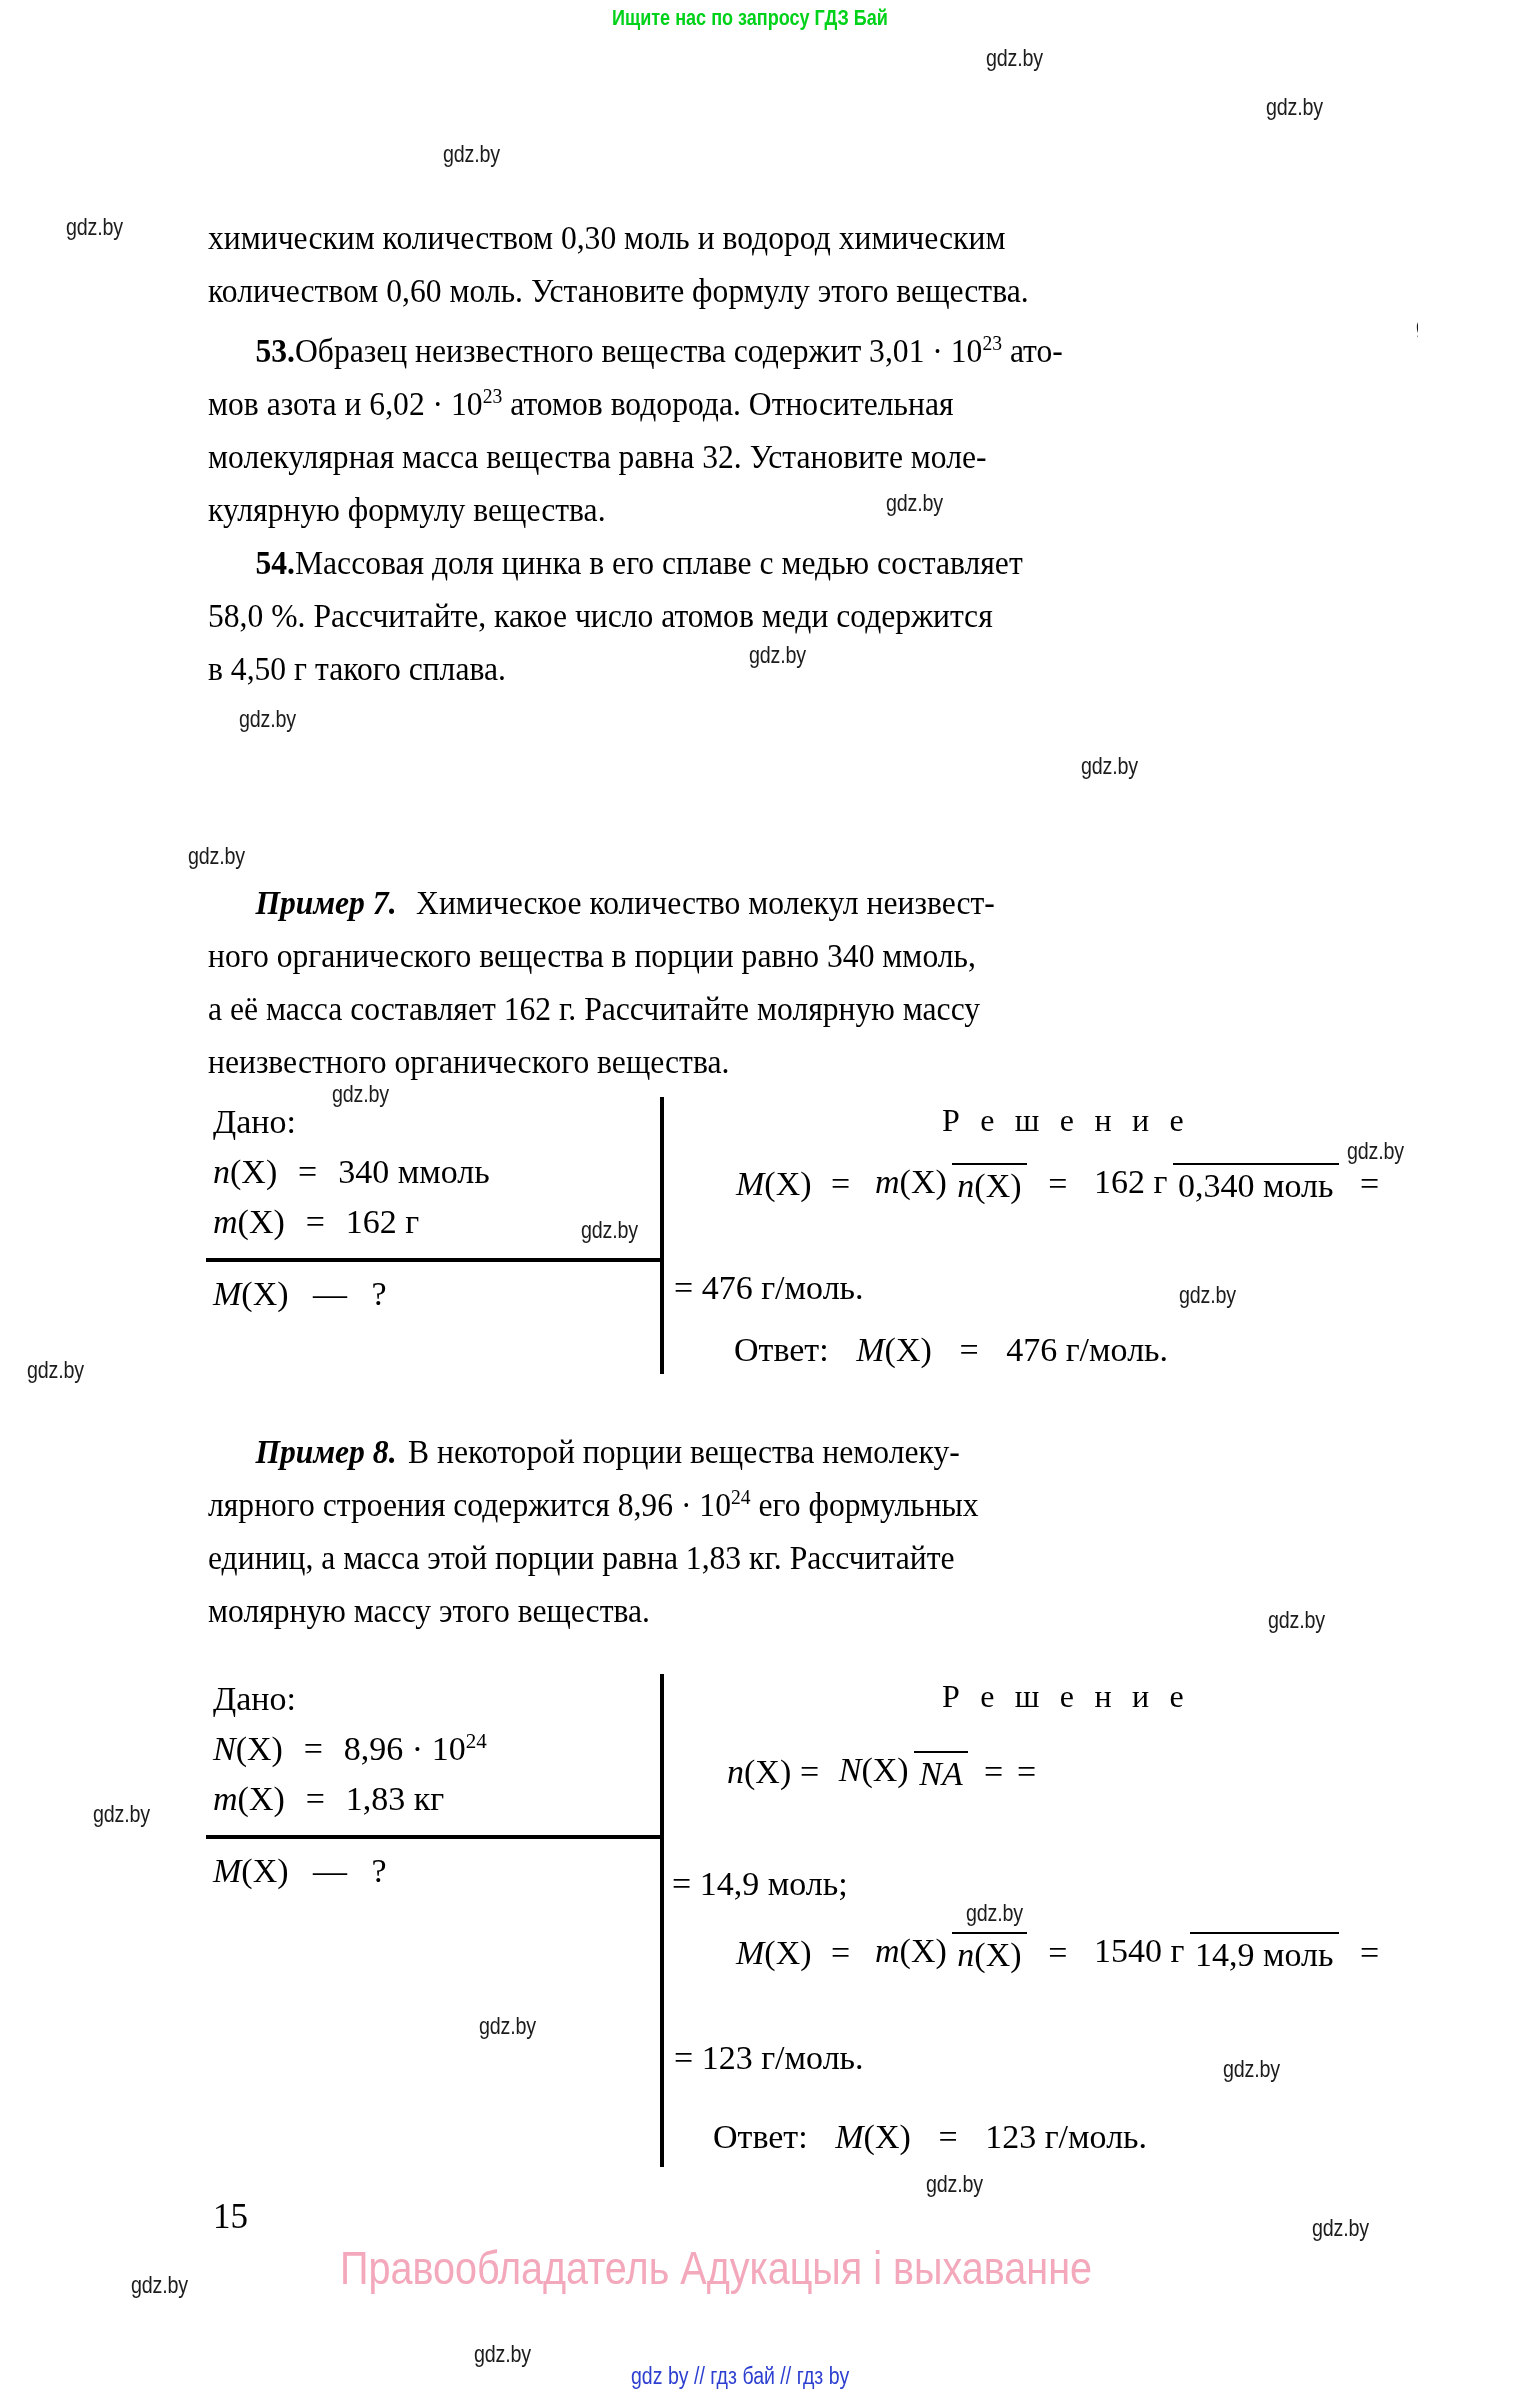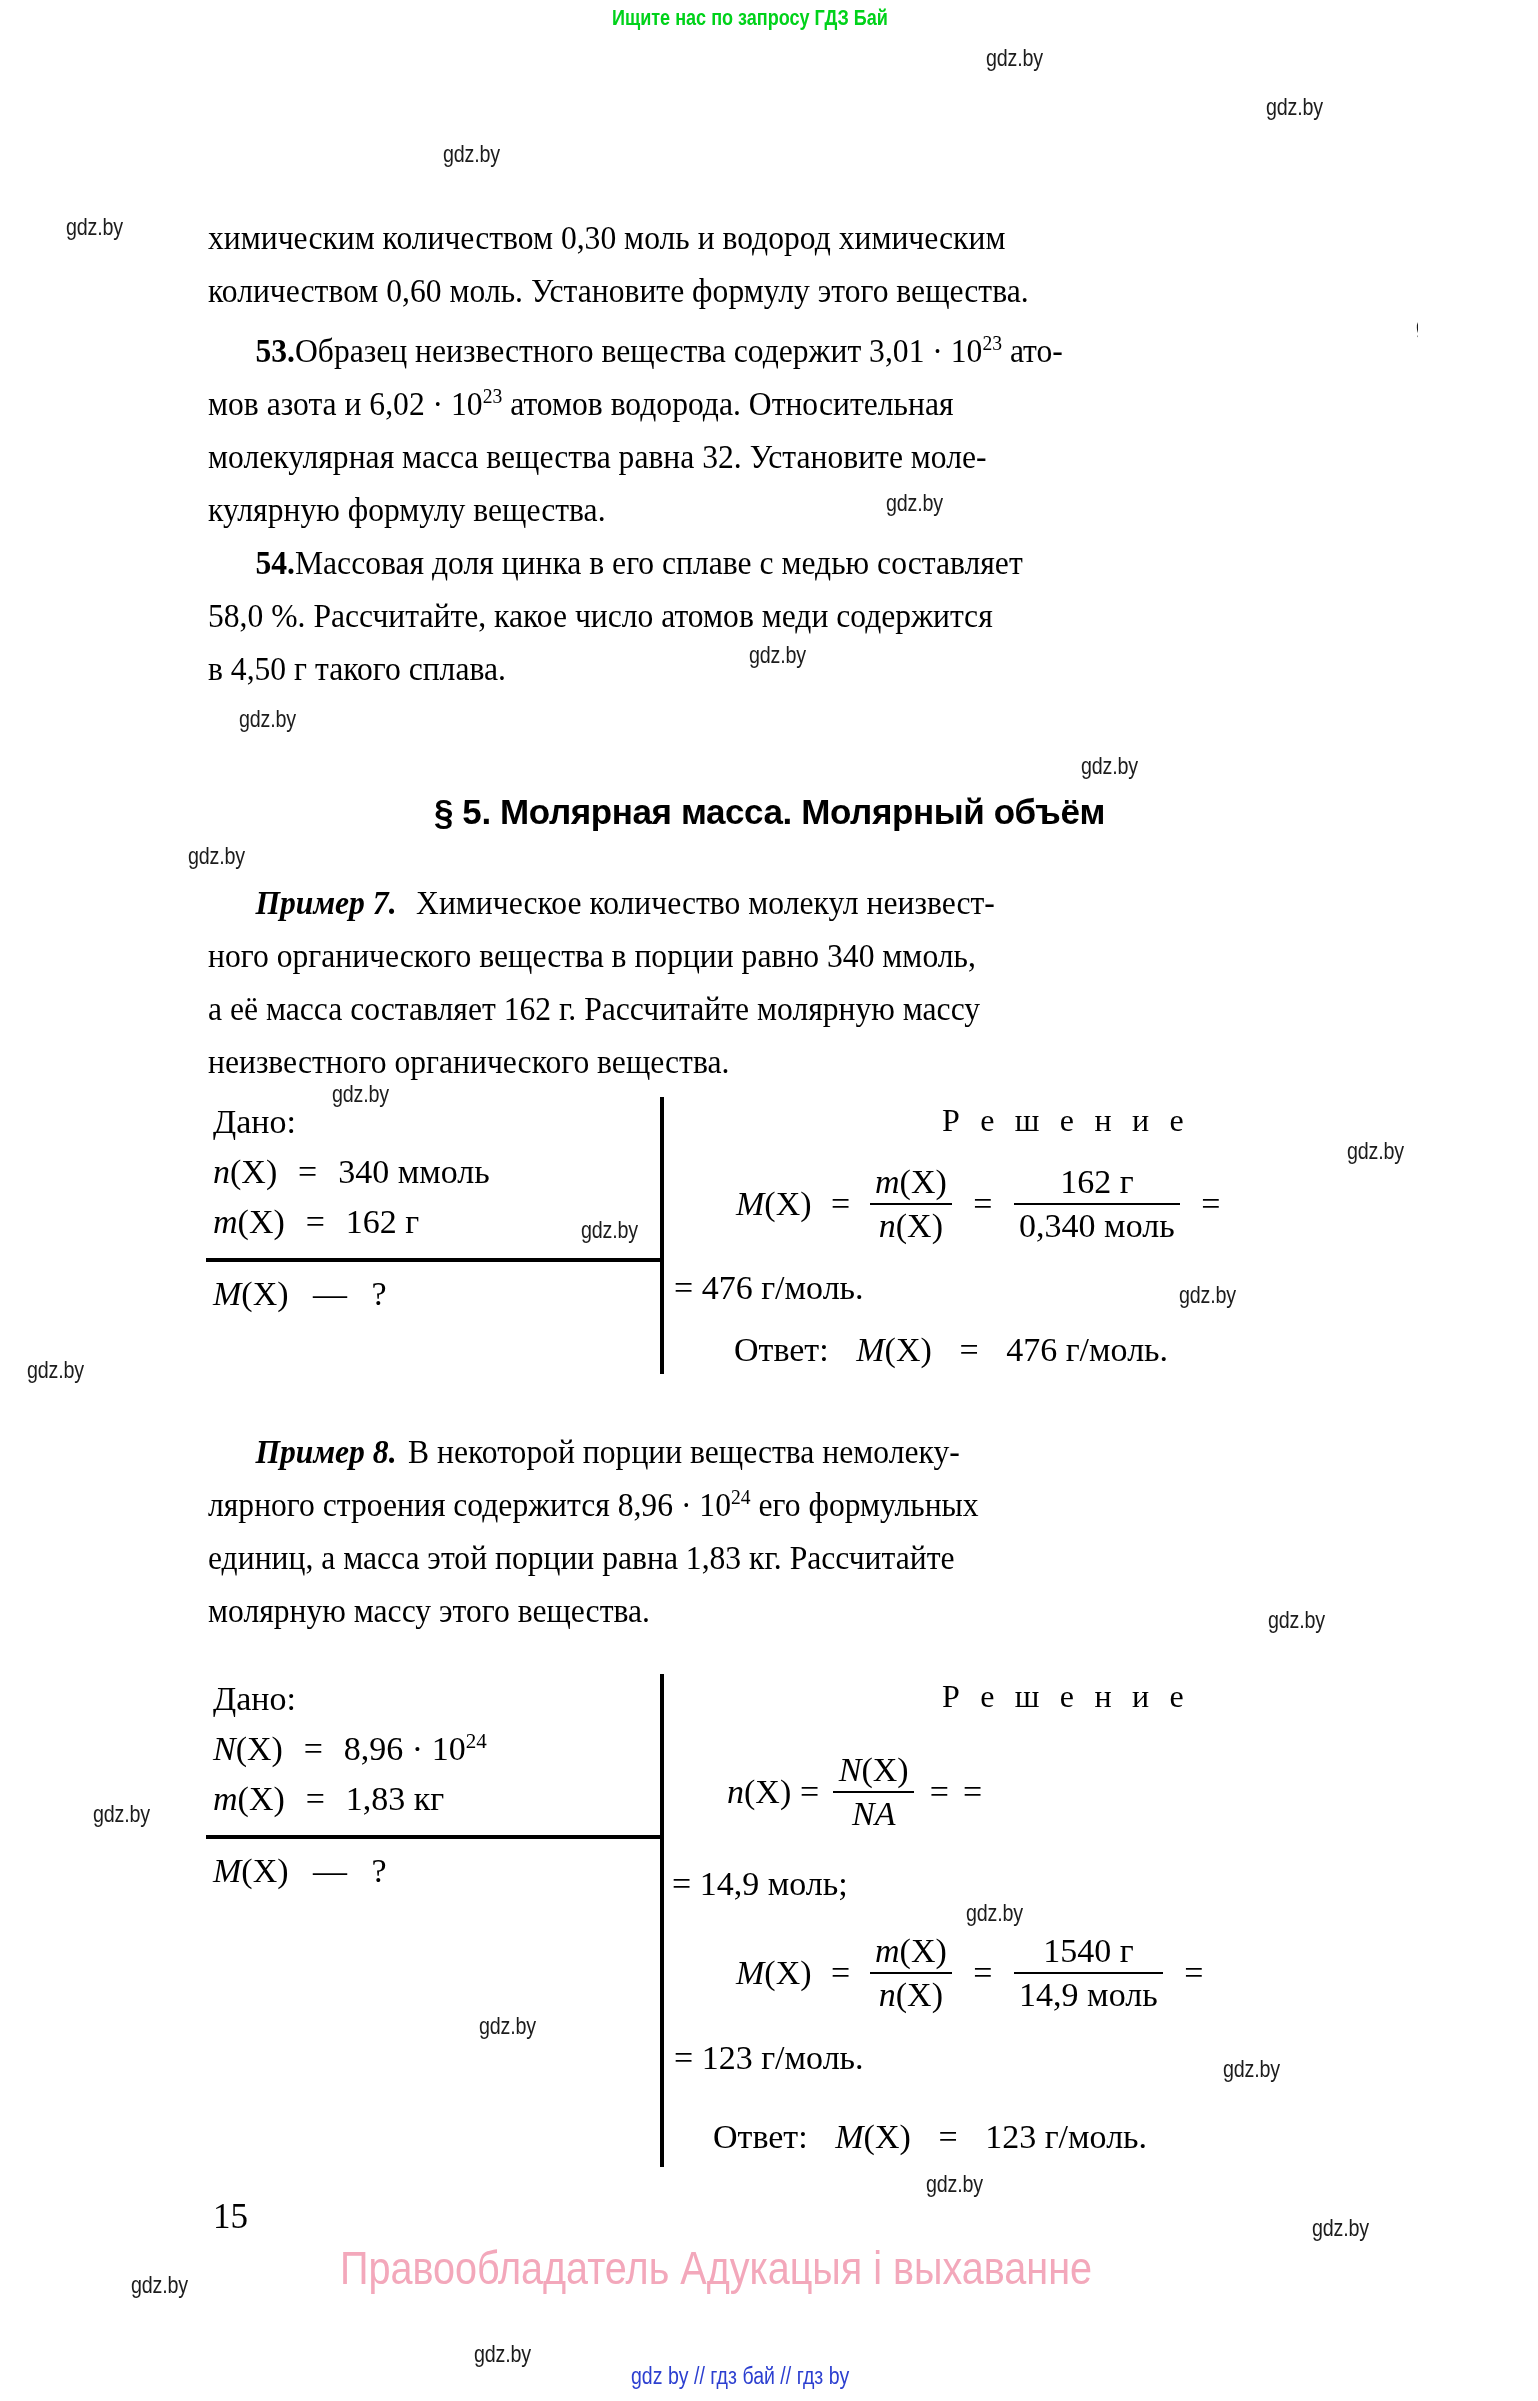--- a/index.html
+++ b/index.html
@@ -130,21 +130,21 @@
   .sol-title {
     position: absolute;
     font-size: 32px;
     letter-spacing: 6.2px;
     white-space: nowrap;
   }
 
   
   .frac {
     display: inline-flex;
-    flex-direction: column;
+    flex-direction: row;
     vertical-align: middle;
     text-align: center;
     margin: 0 8.9px;
   }
   .frac .numer {
     padding: 0 5.3px 1.8px 5.3px;
     white-space: nowrap;
   }
   .frac .denom {
     border-top: 2.7px solid #000;
@@ -190,21 +190,20 @@
   </div>
 
   <div class="para" style="left:208px; top:536px; width:1239px;">
     <span class="ln">
       <span style="display:inline-block;width:51px;"></span><span class="num">54.</span><span>Массовая доля цинка в его сплаве с медью составляет</span>
     </span>
     <span class="ln">58,0 %. Рассчитайте, какое число атомов меди содержится</span>
     <span class="ln">в 4,50 г такого сплава.</span>
   </div>
 
-  <div class="sect-head" style="left:0; top:792px;">§ 5. Молярная масса. Молярный объём</div>
 
   <div class="para" style="left:208px; top:876px; width:1239px;">
     <span class="ln">
       <span style="display:inline-block;width:51px;"></span><span class="ital">Пример 7.</span><span style="display:inline-block;width:21px;"></span><span>Химическое количество молекул неизвест-</span>
     </span>
     <span class="ln">ного органического вещества в порции равно 340 ммоль,</span>
     <span class="ln">а её масса составляет 162 г. Рассчитайте молярную массу</span>
     <span class="ln">неизвестного органического вещества.</span>
   </div>
 

